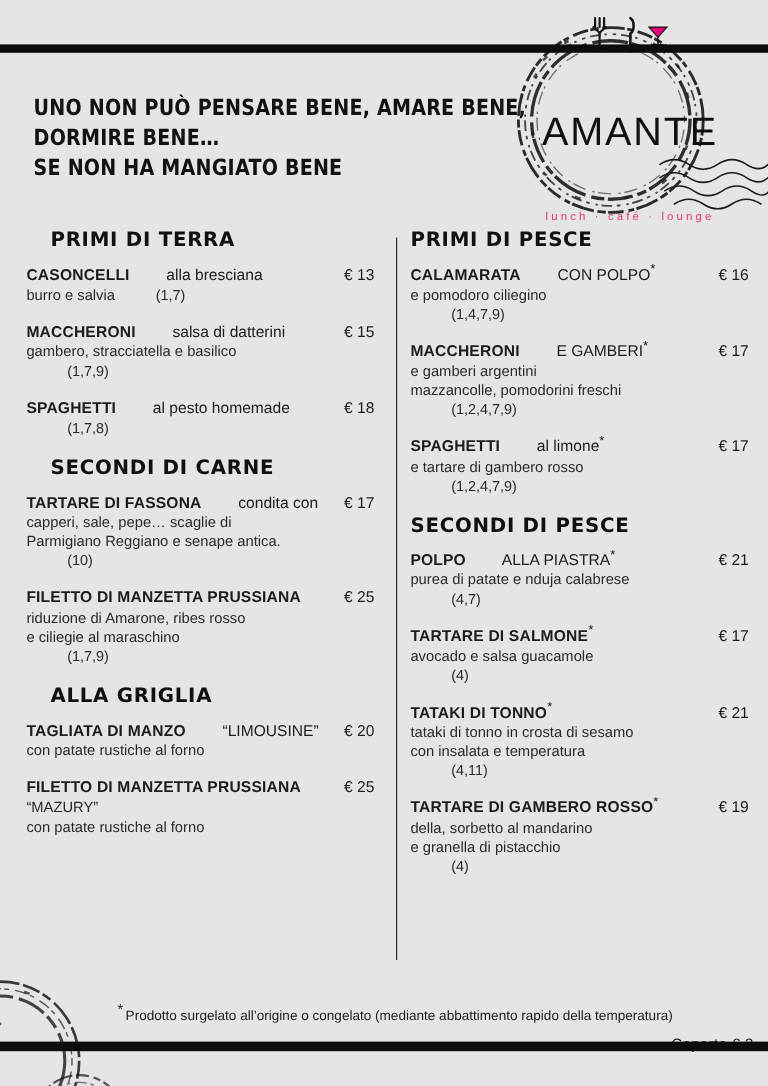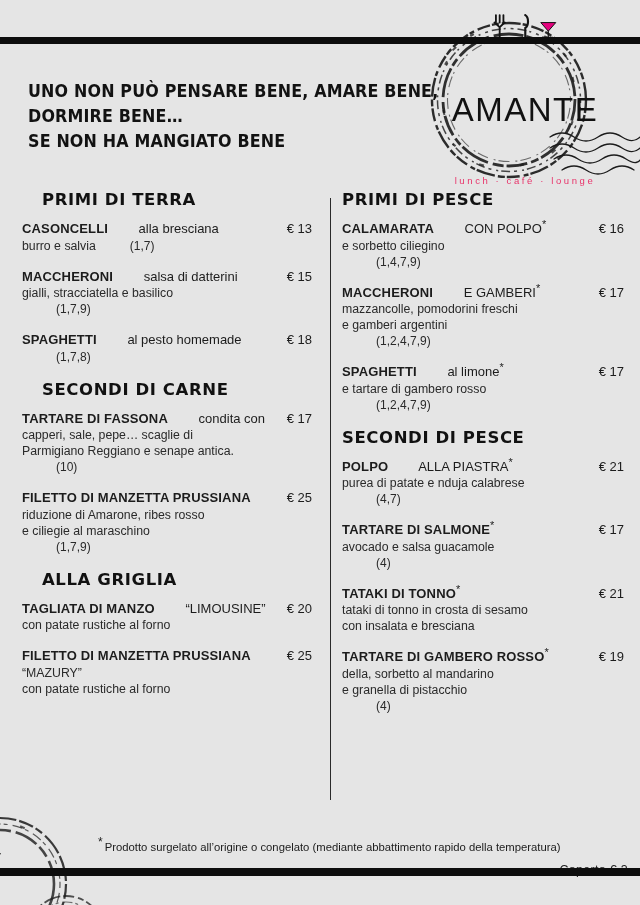--- a/index.html
+++ b/index.html
@@ -335,21 +335,21 @@
           <div class="section-title">PRIMI DI TERRA</div>
           <div class="items">
             <div class="item">
               <div class="item-price">€ 13</div>
               <div class="item-main"><span class="item-name">CASONCELLI</span><span class="item-rest"> alla bresciana</span></div>
               <div class="item-desc">burro e salvia<span class="item-alg">(1,7)</span></div>
             </div>
             <div class="item">
               <div class="item-price">€ 15</div>
               <div class="item-main"><span class="item-name">MACCHERONI</span><span class="item-rest"> salsa di datterini</span></div>
-              <div class="item-desc">gialli, stracciatella e basilico</div>
+              <div class="item-desc">gambero, stracciatella e basilico</div>
               <div class="item-alg">(1,7,9)</div>
             </div>
             <div class="item">
               <div class="item-price">€ 18</div>
               <div class="item-main"><span class="item-name">SPAGHETTI</span><span class="item-rest"> al pesto homemade</span></div>
               <div class="item-alg">(1,7,8)</div>
             </div>
           </div>
         </div>
         <div class="section">
@@ -388,28 +388,28 @@
           </div>
         </div>
       </div>
     <div class="col-right" id="col-right">
         <div class="section">
           <div class="section-title">PRIMI DI PESCE</div>
           <div class="items">
             <div class="item">
               <div class="item-price">€ 16</div>
               <div class="item-main"><span class="item-name">CALAMARATA</span><span class="item-rest"> CON POLPO</span><span class="star">*</span></div>
-              <div class="item-desc">e sorbetto ciliegino</div>
+              <div class="item-desc">e pomodoro ciliegino</div>
               <div class="item-alg">(1,4,7,9)</div>
             </div>
             <div class="item">
               <div class="item-price">€ 17</div>
               <div class="item-main"><span class="item-name">MACCHERONI</span><span class="item-rest"> E GAMBERI</span><span class="star">*</span></div>
+              <div class="item-desc">e gamberi argentini</div>
               <div class="item-desc">mazzancolle, pomodorini freschi</div>
-              <div class="item-desc">e gamberi argentini</div>
               <div class="item-alg">(1,2,4,7,9)</div>
             </div>
             <div class="item">
               <div class="item-price">€ 17</div>
               <div class="item-main"><span class="item-name">SPAGHETTI</span><span class="item-rest"> al limone</span><span class="star">*</span></div>
               <div class="item-desc">e tartare di gambero rosso</div>
               <div class="item-alg">(1,2,4,7,9)</div>
             </div>
           </div>
         </div>
@@ -425,21 +425,22 @@
             <div class="item">
               <div class="item-price">€ 17</div>
               <div class="item-main"><span class="item-name">TARTARE DI SALMONE</span><span class="star">*</span></div>
               <div class="item-desc">avocado e salsa guacamole</div>
               <div class="item-alg">(4)</div>
             </div>
             <div class="item">
               <div class="item-price">€ 21</div>
               <div class="item-main"><span class="item-name">TATAKI DI TONNO</span><span class="star">*</span></div>
               <div class="item-desc">tataki di tonno in crosta di sesamo</div>
-              <div class="item-desc">con insalata e bresciana</div>
+              <div class="item-desc">con insalata e temperatura</div>
+              <div class="item-alg">(4,11)</div>
             </div>
             <div class="item">
               <div class="item-price">€ 19</div>
               <div class="item-main"><span class="item-name">TARTARE DI GAMBERO ROSSO</span><span class="star">*</span></div>
               <div class="item-desc">della, sorbetto al mandarino</div>
               <div class="item-desc">e granella di pistacchio</div>
               <div class="item-alg">(4)</div>
             </div>
           </div>
         </div>

